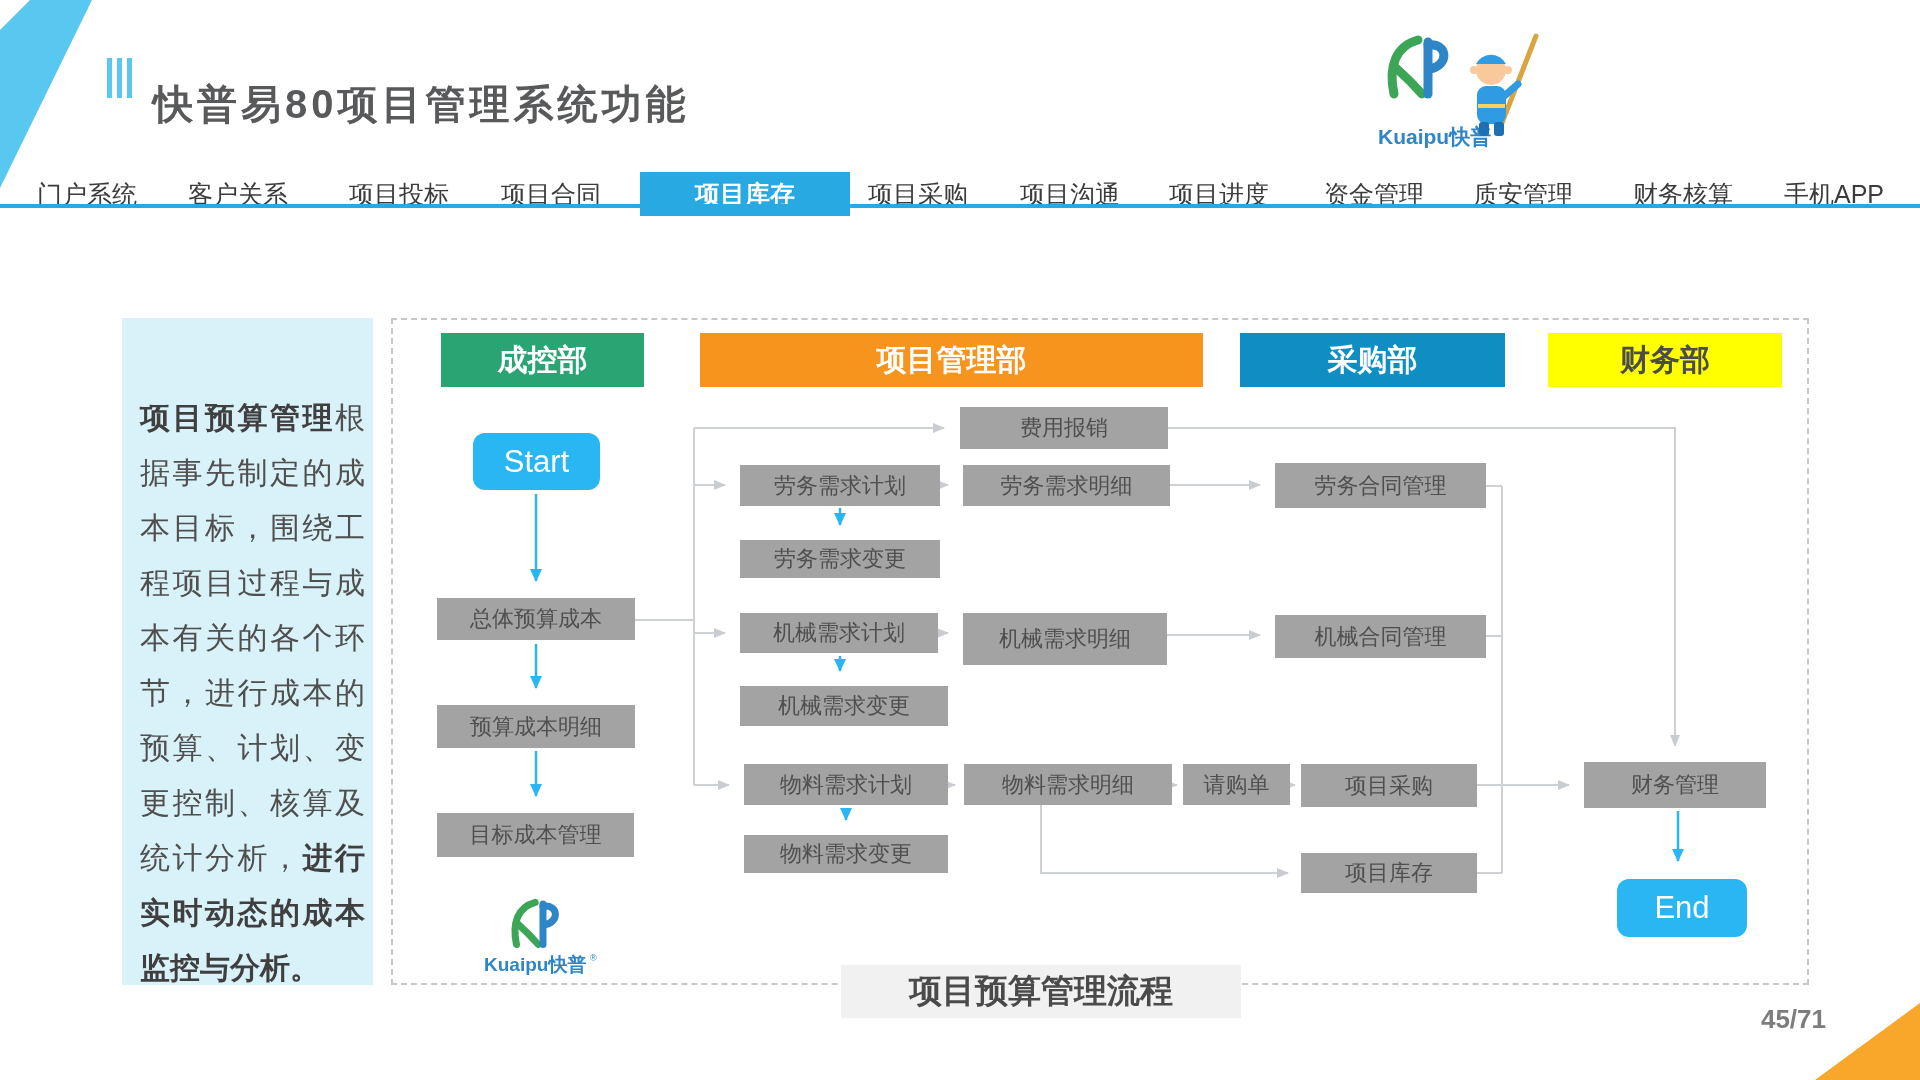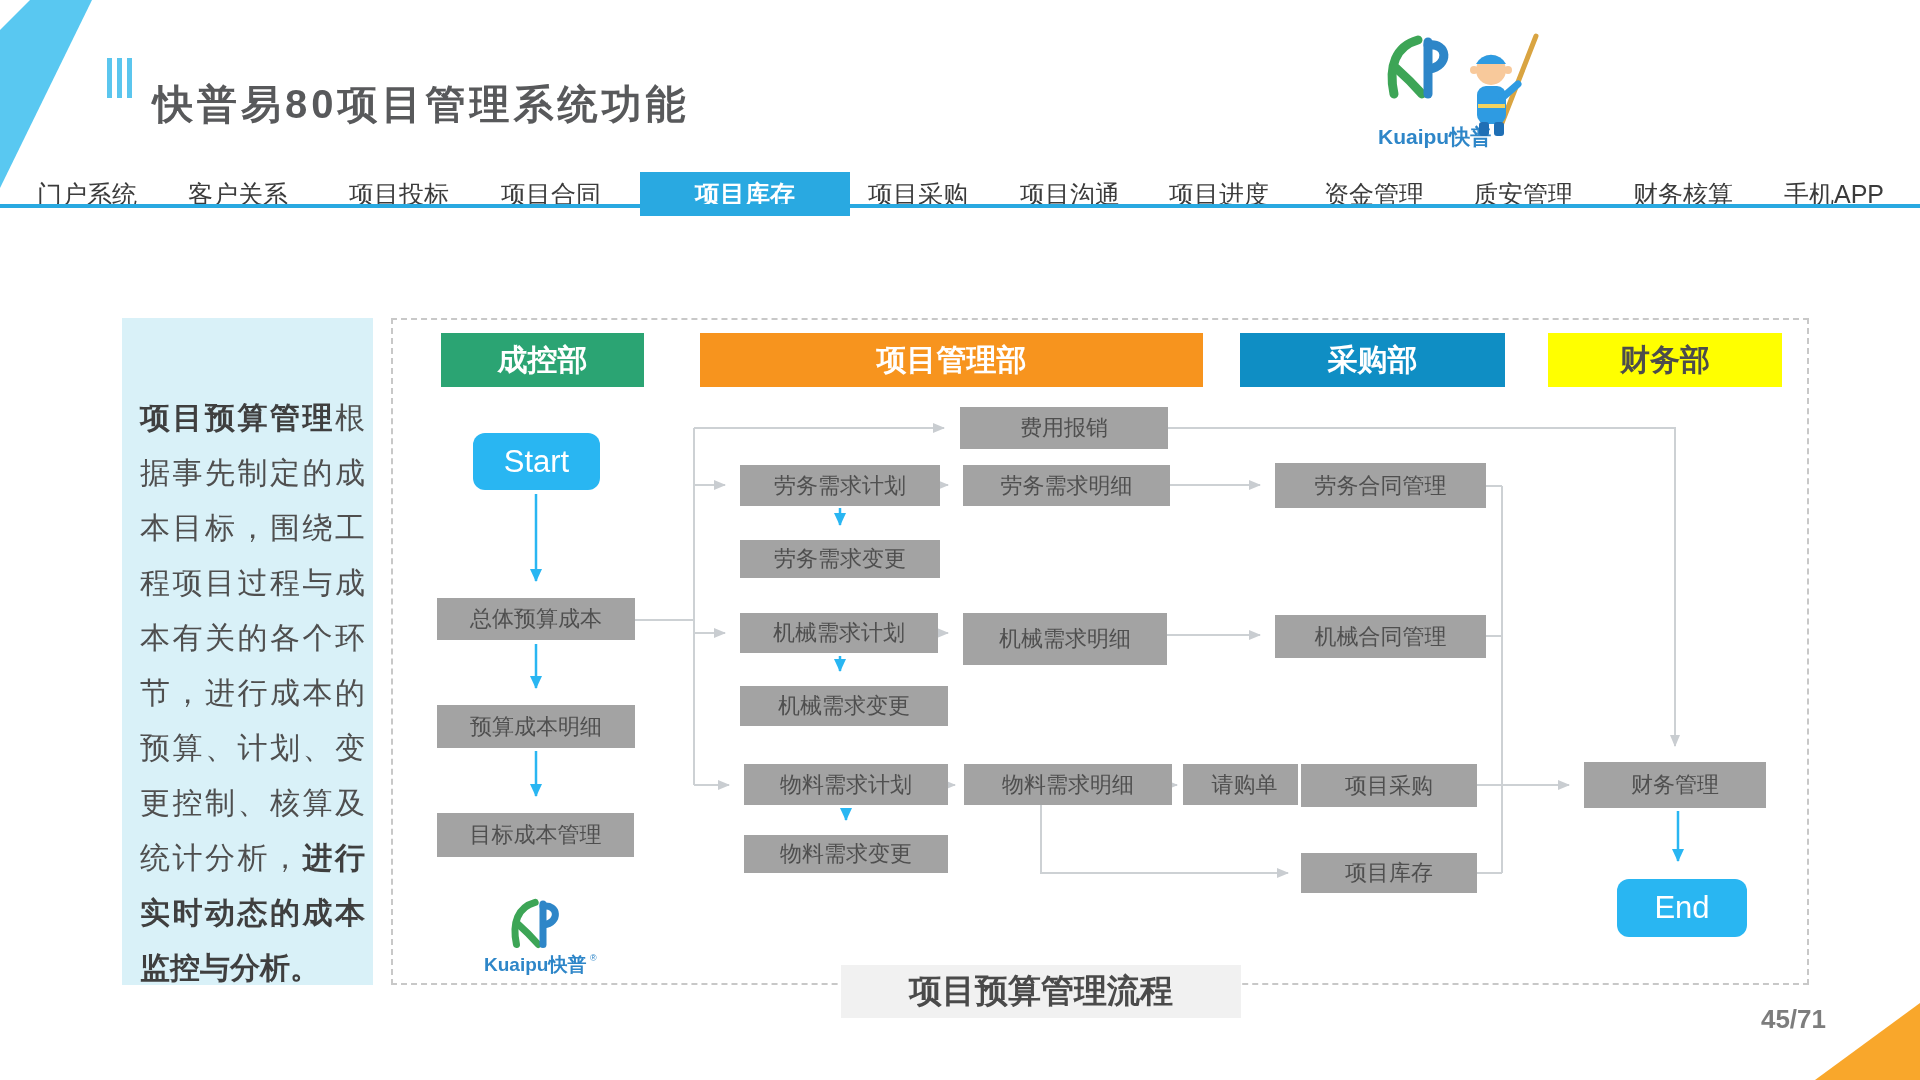--- a/index.html
+++ b/index.html
@@ -156,21 +156,21 @@
   <div class="node" style="left:740px;top:465px;width:200px;height:41px;">劳务需求计划</div>
   <div class="node" style="left:963px;top:465px;width:207px;height:41px;">劳务需求明细</div>
   <div class="node" style="left:1275px;top:463px;width:211px;height:45px;">劳务合同管理</div>
   <div class="node" style="left:740px;top:540px;width:200px;height:38px;">劳务需求变更</div>
   <div class="node" style="left:740px;top:613px;width:198px;height:40px;">机械需求计划</div>
   <div class="node" style="left:963px;top:613px;width:204px;height:52px;">机械需求明细</div>
   <div class="node" style="left:1275px;top:615px;width:211px;height:43px;">机械合同管理</div>
   <div class="node" style="left:740px;top:686px;width:208px;height:40px;">机械需求变更</div>
   <div class="node" style="left:744px;top:764px;width:204px;height:41px;">物料需求计划</div>
   <div class="node" style="left:964px;top:764px;width:208px;height:41px;">物料需求明细</div>
-  <div class="node" style="left:1183px;top:764px;width:107px;height:41px;padding-left:8px;">请购单</div>
+  <div class="node" style="left:1183px;top:764px;width:107px;height:41px;">请购单</div>
   <div class="node" style="left:1301px;top:764px;width:176px;height:43px;">项目采购</div>
   <div class="node" style="left:744px;top:835px;width:204px;height:38px;">物料需求变更</div>
   <div class="node" style="left:1301px;top:853px;width:176px;height:40px;">项目库存</div>
   <div class="node" style="left:1584px;top:762px;width:182px;height:46px;">财务管理</div>
 
   <svg class="logo-chart" width="140" height="90" viewBox="0 0 140 90">
     <g transform="translate(38,0) scale(0.78)">
       <path d="M16,66 C10,38 18,18 40,12" stroke="#3DA556" stroke-width="9" fill="none" stroke-linecap="round"></path>
       <path d="M18,40 C27,48 36,57 44,66" stroke="#3DA556" stroke-width="9" fill="none" stroke-linecap="round"></path>
       <path d="M50,14 L50,66" stroke="#2E86C8" stroke-width="9" stroke-linecap="round"></path>

